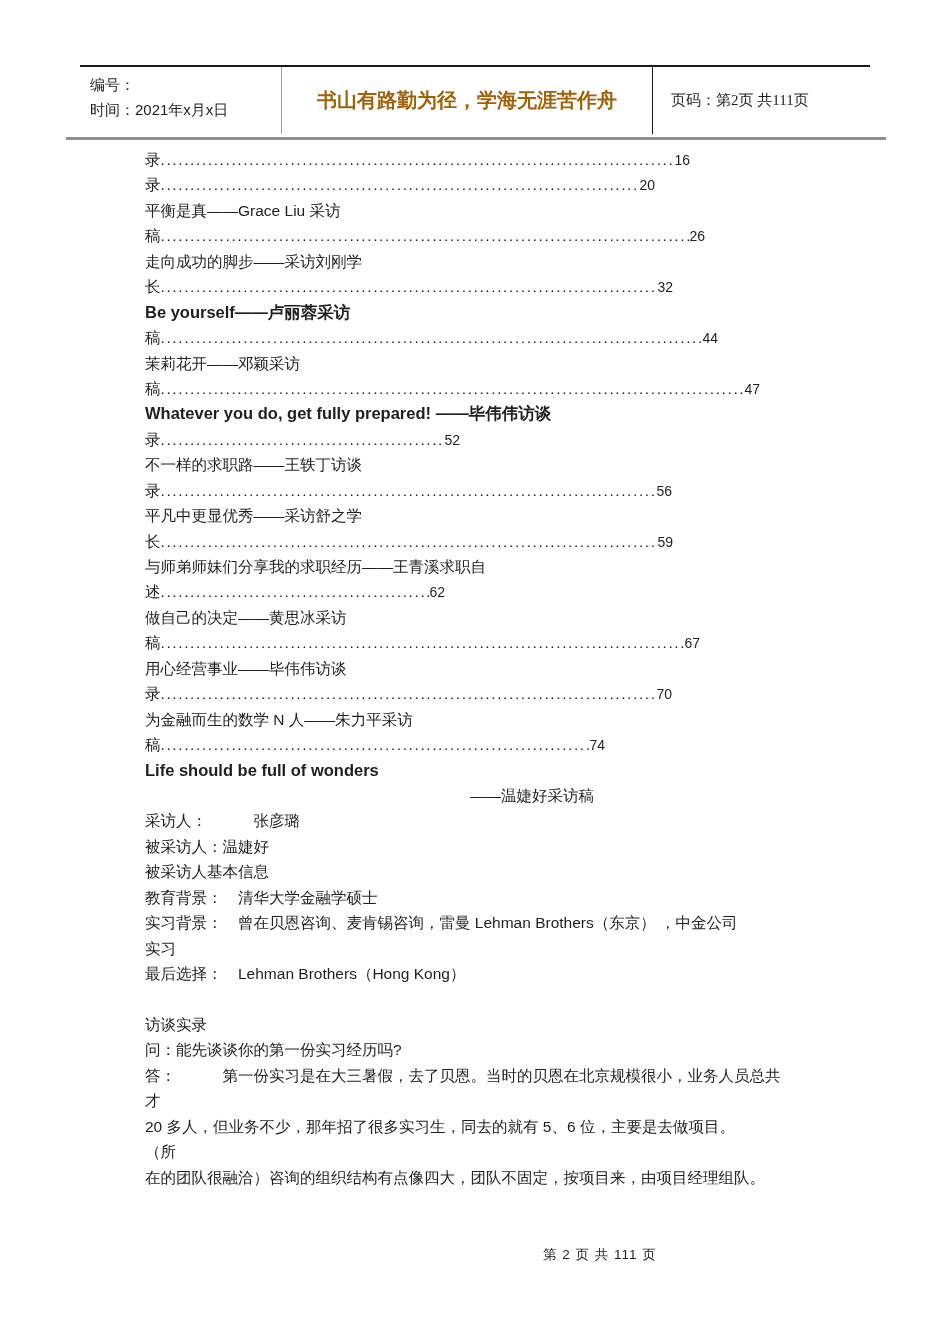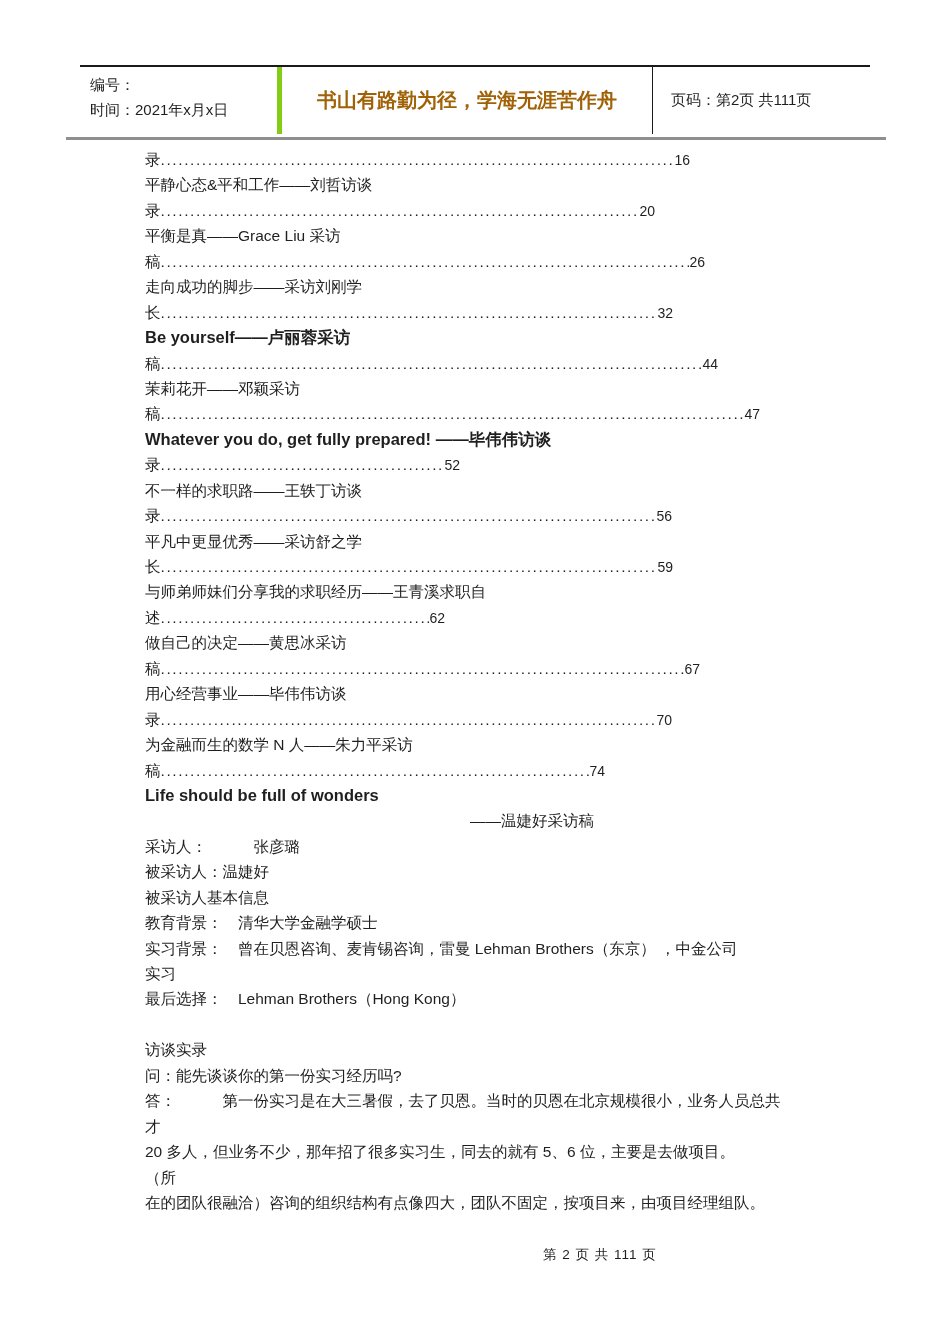--- a/index.html
+++ b/index.html
@@ -7,26 +7,26 @@
     position:relative; width:950px; height:1344px; background:#ffffff;
     font-family:"Liberation Sans","DejaVu Sans",sans-serif;
     color:#1f1f1f; overflow:hidden;
   }
   
   .hdr {
     position:absolute; left:80px; top:65px; width:790px; height:67px;
     border-top:2px solid #1a1a1a; display:flex;
   }
   .hdr-cell { box-sizing:border-box; }
-  .hdr-left  { width:202px; border-right:5px solid #84cc16; padding:5px 12px 0 10px;
+  .hdr-left  { width:202px; border-right:1px solid #84cc16; padding:5px 12px 0 10px;
                font-size:15px; line-height:25px; }
   .hdr-mid   { width:371px; border-right:1px solid #1a1a1a; display:flex;
                align-items:center; justify-content:center; }
   .hdr-right { width:217px; display:flex; align-items:center; padding-left:18px;
-               font-size:15px; }
+               font-size:15px;font-family:Liberation Serif, serif; }
   .motto { font-size:20px; font-weight:bold; color:#a16207; white-space:nowrap; }
   .gray-rule { position:absolute; left:66px; top:137px; width:820px; height:3px;
                background:#8f8f8f; }
   
   .doc { position:absolute; left:145px; top:147px; width:740px; }
   .ln  { height:25.45px; line-height:25.45px; font-size:15.5px; white-space:pre; }
   .lat { font-size:16.5px;font-weight:bold; }
   .leader { display:flex; align-items:baseline; }
   .leader .pfx  { flex:0 0 auto; }
   .leader .dots { flex:1 1 auto; overflow:hidden; white-space:nowrap;
@@ -52,21 +52,20 @@
     </div>
     <div class="hdr-cell hdr-right">
       <span>页码：第2页 共111页</span>
     </div>
   </div>
   <div class="gray-rule"></div>
 
   <div class="doc">
 
     <div class="ln leader" style="width:545px"><span class="pfx">录</span><span class="dots">......................................................................................................................................................</span><span class="pg">16</span></div>
-    <div class="ln">平静心态&amp;平和工作——刘哲访谈</div>
     <div class="ln leader" style="width:510px"><span class="pfx">录</span><span class="dots">......................................................................................................................................................</span><span class="pg">20</span></div>
     <div class="ln">平衡是真——Grace Liu 采访</div>
     <div class="ln leader" style="width:560px"><span class="pfx">稿</span><span class="dots">......................................................................................................................................................</span><span class="pg">26</span></div>
     <div class="ln">走向成功的脚步——采访刘刚学</div>
     <div class="ln leader" style="width:528px"><span class="pfx">长</span><span class="dots">......................................................................................................................................................</span><span class="pg">32</span></div>
     <div class="ln lat">Be yourself——卢丽蓉采访</div>
     <div class="ln leader" style="width:573px"><span class="pfx">稿</span><span class="dots">......................................................................................................................................................</span><span class="pg">44</span></div>
     <div class="ln">茉莉花开——邓颖采访</div>
     <div class="ln leader" style="width:615px"><span class="pfx">稿</span><span class="dots">......................................................................................................................................................</span><span class="pg">47</span></div>
     <div class="ln lat">Whatever you do, get fully prepared! ——毕伟伟访谈</div>

